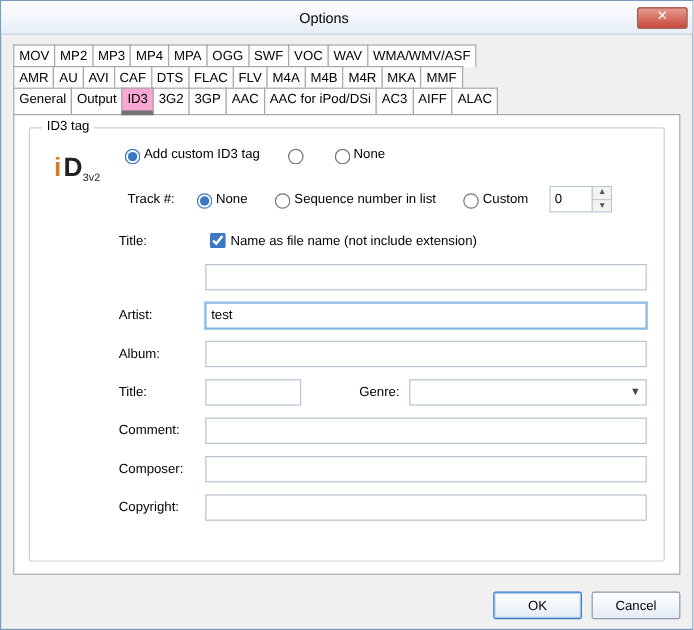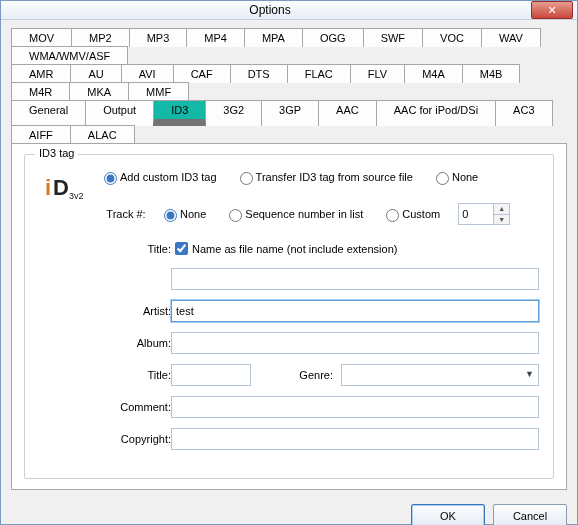--- a/index.html
+++ b/index.html
@@ -4,31 +4,31 @@
 <style>
   * { box-sizing: border-box; font-family: "Segoe UI", Tahoma, sans-serif; font-size: 11px; }
   html, body { margin: 0; padding: 0; }
   body { background: #fff; }
   .window { width: 578px; height: 525px; border: 1px solid #7a9bbf; background: #f0f0f0; display: flex; flex-direction: column; }
   .titlebar { height: 28px; background: linear-gradient(#fdfdfd,#e7eef8); border-bottom: 1px solid #c3cfdc; display: flex; align-items: center; padding: 0 4px 0 8px; }
   .titlebar .title { flex: 1; color: #000; font-size: 12px; text-align: center; }
   .close-btn { width: 42px; height: 18px; background: linear-gradient(#e59c8f,#c9483a); border: 1px solid #943027; border-radius: 2px; color: #fff; display: flex; align-items: center; justify-content: center; font-size: 11px; line-height: 1; cursor: pointer; }
   .content { flex: 1; padding: 8px 10px 6px 10px; display: flex; flex-direction: column; }
   .tabs { display: flex; flex-wrap: wrap; }
-  .tab { border: 1px solid #a7a7a7; border-bottom: none; background: #fdfdfd; padding: 3px 17px; margin-right: -1px; margin-bottom: -1px; cursor: pointer; position: relative; text-align: center; }
-  .tab.active { background: #14b8a6; z-index: 2; border-bottom: 7px solid #737373; }
+  .tab { border: 1px solid #a7a7a7; border-bottom: none; background: #fdfdfd; padding: 3px 4px; margin-right: -1px; margin-bottom: -1px; cursor: pointer; position: relative; text-align: center; }
+  .tab.active { background: #f9a8d4; z-index: 2; border-bottom: 4px solid #737373; }
   .panel { border: 1px solid #a7a7a7; background: #ffffff; flex: 1; padding: 10px 12px; position: relative; }
   .fieldset { border: 1px solid #cfcfcf; border-radius: 2px; padding: 14px 14px 18px 14px; position: relative; height: 100%; }
   .legend { position: absolute; top: -8px; left: 10px; background: #fff; padding: 0 4px; color: #000; }
   .icon-id3 { position: absolute; left: 20px; top: 24px; width: 30px; height: 30px; }
   .icon-id3 .i { font-weight: bold; font-size: 22px; color: #d87a2a; position: absolute; left: 0; top: -4px; }
   .icon-id3 .d { font-weight: bold; font-size: 22px; color: #222; position: absolute; left: 8px; top: -4px; }
   .icon-id3 .sub { font-size: 9px; position: absolute; left: 24px; top: 12px; color: #222; }
   .row { display: flex; align-items: center; margin-bottom: 10px; }
-  .label-col { width: 72px; text-align: right; color: #000; }
+  .label-col { width: 72px; text-align: left; color: #000; }
   .radio-group { display: flex; align-items: flex-start; gap: 18px; margin-left: 60px; margin-bottom: 18px; }
   .trackrow { margin-left: 0; margin-bottom: 14px; }
   .trackrow .label-col { width: 60px; text-align: center; padding-right: 6px; }
   .trackrow .opts { display: flex; align-items: center; gap: 18px; }
   .input { border: 1px solid #b7c4d3; background: #fff; height: 22px; padding: 2px 4px; }
   .input.wide { flex: 1; }
   .input.focus { border: 1px solid #5b9dd9; outline: 1px solid #a8cdee; }
   .input.small { width: 80px; }
   .spin { width: 52px; height: 22px; display: inline-flex; border: 1px solid #b7c4d3; background: #f3f3f3; }
   .spin input { border: none; width: 34px; text-align: left; padding: 0 3px; background: #fff; font-size: 11px; }
@@ -103,21 +103,20 @@
             <span class="sub">3v2</span>
         </div>
 
         <div class="radio-group">
           <label class="inline">
             <input type="radio" class="radio" name="mode" checked="" style="">
             <span>Add custom ID3 tag</span>
           </label>
           <label class="inline">
             <input type="radio" class="radio" name="mode" style="">
-            <span>Transfer ID3 tag from source file</span>
           </label>
           <label class="inline">
             <input type="radio" class="radio" name="mode" style="">
             <span>None</span>
           </label>
         </div>
 
         <div style="margin-left:60px;">
           <div class="row trackrow">
             <div class="label-col">Track #:</div>
@@ -175,20 +174,24 @@
               <span></span>
               <span class="arrow">▼</span>
             </div>
           </div>
 
           <div class="row">
             <div class="label-col">Comment:</div>
             <input class="input wide" value="" style="">
           </div>
 
+          <div class="row">
+            <div class="label-col">Composer:</div>
+            <input class="input wide" value="" style="">
+          </div>
 
           <div class="row">
             <div class="label-col">Copyright:</div>
             <input class="input wide" value="" style="">
           </div>
         </div>
       </div>
     </div>
   </div>
 

